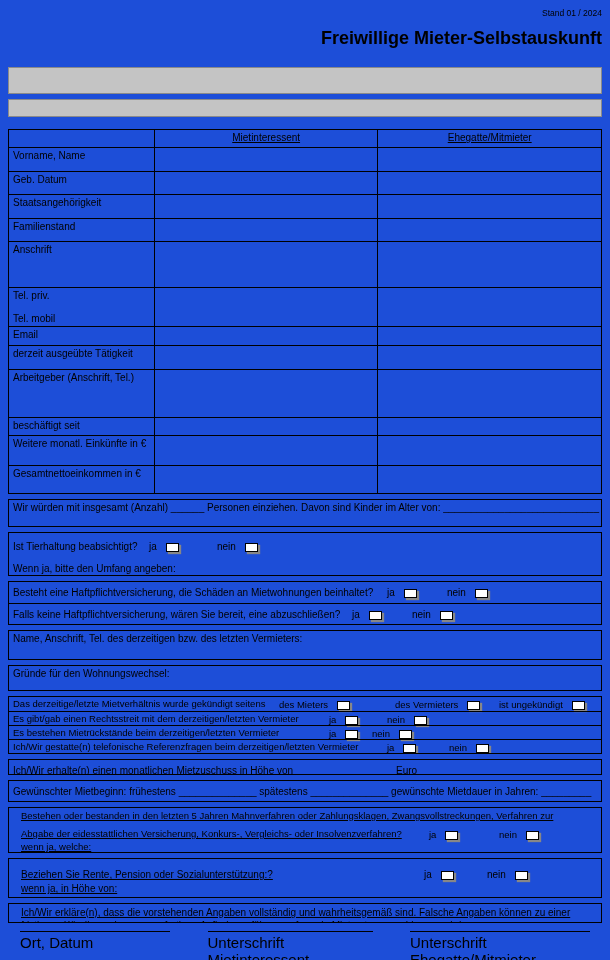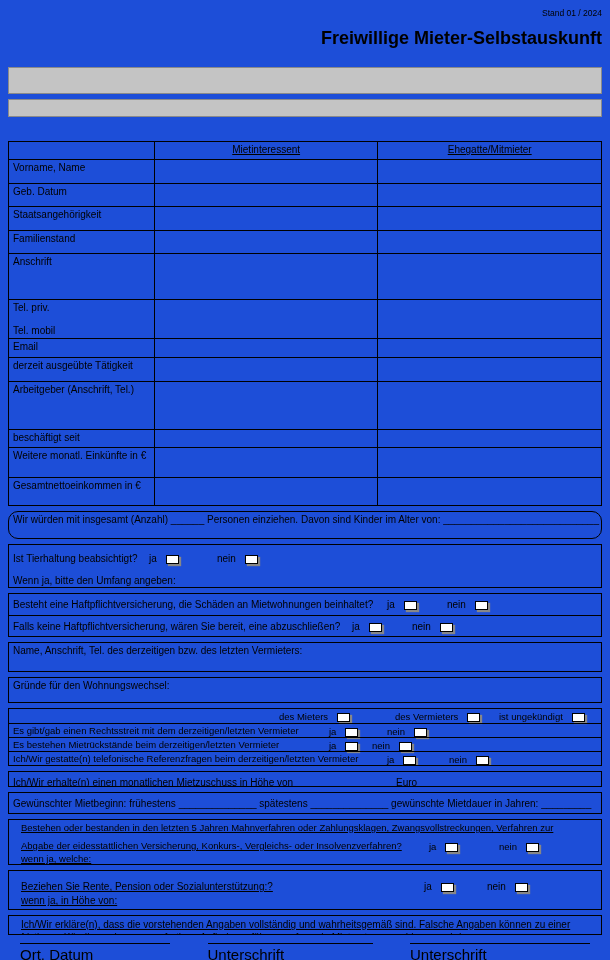--- a/index.html
+++ b/index.html
@@ -5,21 +5,21 @@
   * { margin:0; padding:0; box-sizing:border-box; }
   html,body { background:#ffffff; }
   body { width:610px; font-family:"Liberation Sans", sans-serif; color:#000; }
   .page { width:610px; height:960px; padding:8px; overflow:hidden; background:#1d4ed8; }
   .stand { text-align:right; font-size:8.5px; margin-bottom:4px; }
   .title { text-align:right; font-size:18px; font-weight:bold; margin:10px 0 18px 0; }
   .bar { background:#c4c4c4; border:1px solid #8a8a8a; }
   .bar1 { height:27px; }
   .bar2 { height:18px; margin-top:5px; }
 
-  table.main { width:100%; border-collapse:collapse; margin-top:24px; }
+  table.main { width:100%; border-collapse:collapse; margin-top:12px; }
   table.main td { border:1px solid #000; font-size:10px; vertical-align:top; padding:2px 4px; }
   td.hd { text-align:center; }
   td.hd span { text-decoration:underline; }
   td.lbl { width:146px; }
   td.cell { width:224px; }
   .tel2 { margin-top:12px; }
 
   .box { border:1px solid #000; margin-top:5px; font-size:10px; position:relative; overflow:hidden; }
   .pad { padding:2px 12px;text-decoration:underline; }
   .qline { position:relative; height:16px; line-height:16px; white-space:nowrap; padding:0 4px;margin-top:6px; }
@@ -118,21 +118,21 @@
       <td class="cell"></td>
     </tr>
     <tr style="height:28px">
       <td class="lbl">Gesamtnettoeinkommen in €</td>
       <td class="cell"></td>
       <td class="cell"></td>
     </tr>
   </tbody>
     </table>
 
-  <div class="box" style="height:28px;border-radius:10px;">
+  <div class="box" style="height:28px;">
     <div class="txtline nowrap">Wir würden mit insgesamt (Anzahl) ______ Personen einziehen. Davon sind Kinder im Alter von: ____________________________</div>
   </div>
 
   <div class="box" style="height:44px;">
     <div class="qline">
       <span>Ist Tierhaltung beabsichtigt?</span>
       <span class="opt" style="left:140px">
         <span>ja</span>
         <span class="cb"></span>
       </span>
@@ -172,20 +172,21 @@
   <div class="box" style="height:30px;">
     <div class="txtline">Name, Anschrift, Tel. des derzeitigen bzw. des letzten Vermieters:</div>
   </div>
 
   <div class="box" style="height:26px;">
     <div class="txtline">Gründe für den Wohnungswechsel:</div>
   </div>
 
   <div class="box">
     <div class="trow">
+      <span>Das derzeitige/letzte Mietverhältnis wurde gekündigt seitens</span>
       <span class="opt" style="left:270px;top:2px">
         <span>des Mieters</span>
         <span class="cb"></span>
       </span>
       <span class="opt" style="left:386px;top:2px">
         <span>des Vermieters</span>
         <span class="cb"></span>
       </span>
       <span class="opt" style="left:490px;top:2px">
         <span>ist ungekündigt</span>

